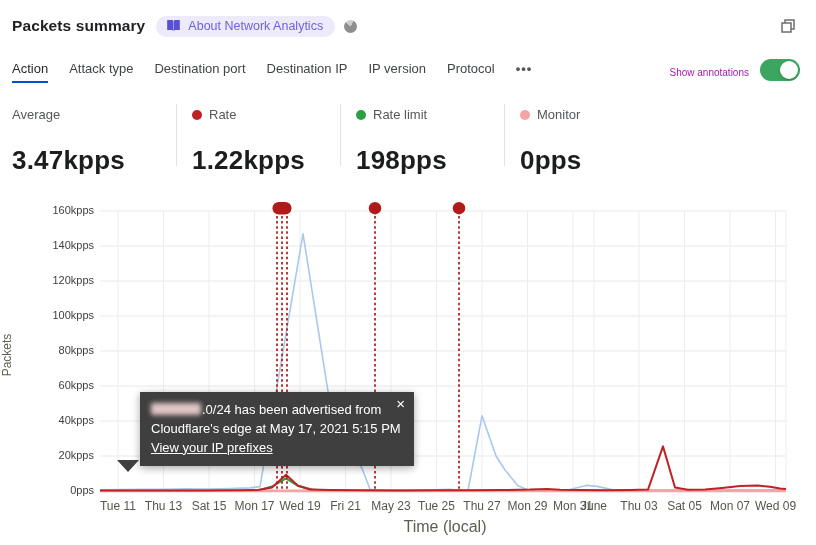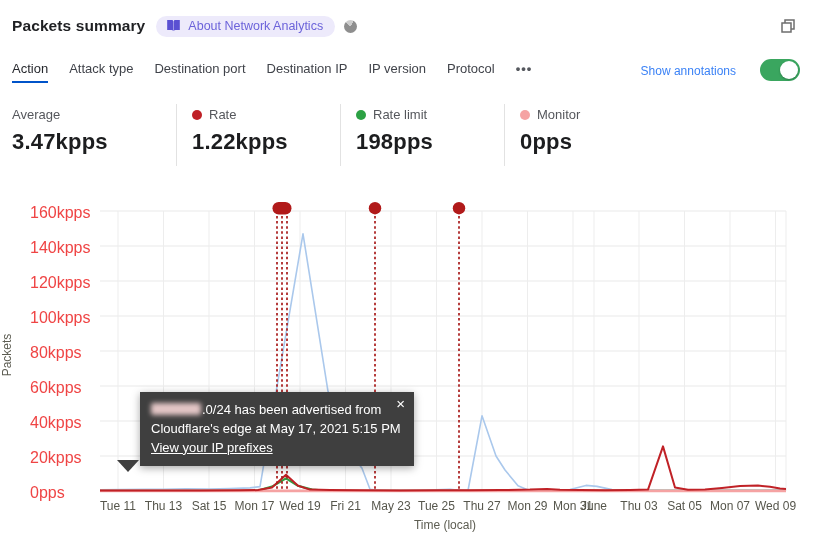--- a/index.html
+++ b/index.html
@@ -15,40 +15,40 @@
     border-radius:12px;padding:3px 12px 4px 10px;font-size:12.5px;margin-left:11px;cursor:pointer;}
   .donut{width:13px;height:13px;border-radius:50%;margin-left:9px;
     background:conic-gradient(from -50deg,#cdcdcd 0 80deg,#8e8e8e 80deg 360deg);}
   .copy-btn{margin-left:auto;margin-right:4px;cursor:pointer;line-height:0;}
   
   .tabs-row{display:flex;align-items:flex-end;padding:0 16px 0 12px;margin-top:17px;height:26px;}
   .tab{font-size:13px;color:#40434a;margin-right:21px;padding-bottom:7px;cursor:pointer;white-space:nowrap;}
   .tab.active{color:#26282d;border-bottom:2px solid #0053c9;padding-bottom:5px;}
   .tab.overflow{letter-spacing:1px;color:#55585e;font-weight:700;}
   .tabs-spacer{flex:1;}
-  .annot-label{font-size:12px;color:#3b82f6;margin-right:24px;padding-bottom:5px;}
+  .annot-label{font-size:10px;color:#a21caf;margin-right:11px;padding-bottom:5px;}
   .toggle{width:40px;height:22px;border-radius:11px;background:#3aa65f;position:relative;cursor:pointer;margin-bottom:2px;}
   .toggle .knob{position:absolute;right:2px;top:2px;width:18px;height:18px;border-radius:50%;background:#fff;box-shadow:0 1px 2px rgba(0,0,0,.25);}
   
   .stats{display:flex;margin:21px 0 0 12px;}
   .stat{width:164px;height:62px;box-sizing:border-box;}
   .stat + .stat{border-left:1px solid #e2e2e2;padding-left:15px;}
   .stat-label-row{display:flex;align-items:center;gap:7px;font-size:13px;color:#55575c;margin-top:3px;}
   .dot{width:10px;height:10px;border-radius:50%;flex:0 0 auto;}
   .info-icon{width:13px;height:13px;border-radius:50%;background:#8b8b8b;color:#fff;font-size:9.5px;
     font-weight:700;display:inline-flex;align-items:center;justify-content:center;cursor:pointer;}
-  .stat-value{font-size:22px;font-weight:700;color:#1c1d1f;margin-top:7px;letter-spacing:.2px;}
+  .stat-value{font-size:26px;font-weight:700;color:#1c1d1f;margin-top:23px;letter-spacing:.2px;}
   
   .chart{position:absolute;left:0;top:196px;width:816px;height:349px;}
   .chart svg{position:absolute;left:100px;top:0;}
-  .ytick{position:absolute;left:30px;width:64px;text-align:left;font-size:16px;color:#ef4444;}
+  .ytick{position:absolute;left:30px;width:64px;text-align:right;font-size:11px;color:#404040;}
   .xtick{position:absolute;width:90px;text-align:center;font-size:12px;color:#56564c;top:303px;}
   .y-axis-title{position:absolute;left:-28px;top:152px;width:70px;text-align:center;
     transform:rotate(-90deg);font-size:12px;color:#5d5d52;}
-  .x-axis-title{position:absolute;left:100px;top:322px;width:690px;text-align:center;font-size:12px;color:#5d5d52;}
+  .x-axis-title{position:absolute;left:100px;top:322px;width:690px;text-align:center;font-size:16px;color:#5d5d52;}
   
   .tooltip{position:absolute;left:140px;top:196px;width:252px;background:#3f3f3f;color:#fff;
     padding:9px 11px 8px 11px;font-size:13px;line-height:1.46;box-shadow:0 2px 8px rgba(0,0,0,.35);z-index:5;}
   .tooltip .close{position:absolute;top:4px;right:9px;font-size:15px;color:#fff;cursor:pointer;line-height:1;}
   .redacted{display:inline-block;width:50px;height:12px;border-radius:2px;background:#e3c6c6;
     filter:blur(2.5px);vertical-align:-1px;margin-right:1px;}
   .tooltip a{color:#fff;text-decoration:underline;cursor:pointer;}
   .caret{position:absolute;left:117px;top:264px;width:0;height:0;z-index:5;
     border-left:11px solid transparent;border-right:11px solid transparent;border-top:12px solid #3f3f3f;}
 </style>

